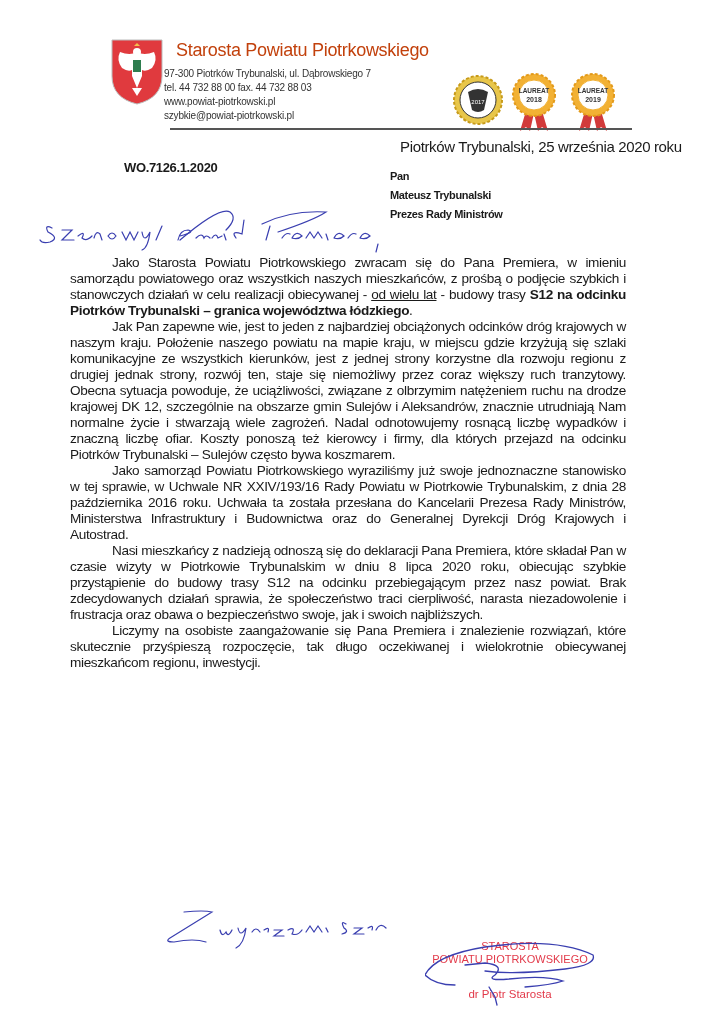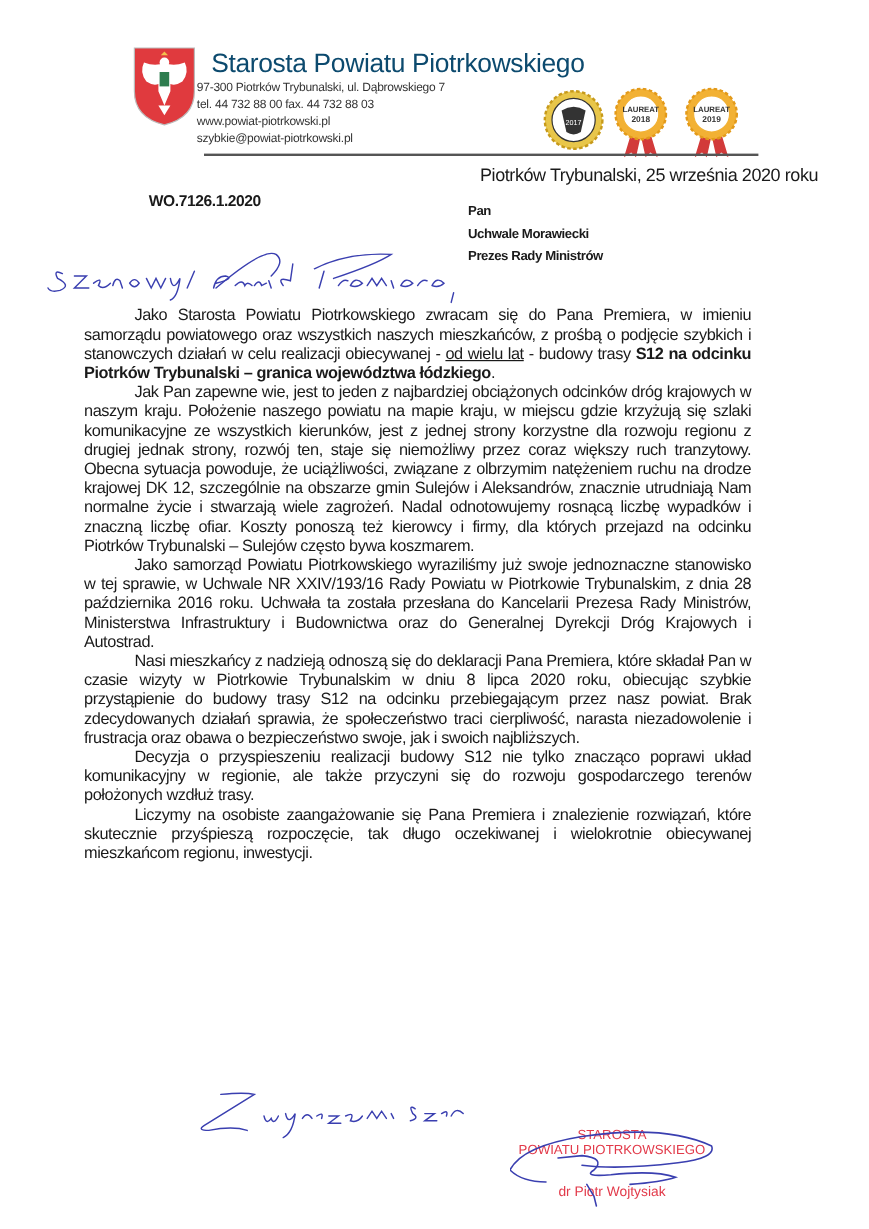--- a/index.html
+++ b/index.html
@@ -1,20 +1,20 @@
 <!DOCTYPE html>
 <html><head>
   <meta charset="utf-8">
   <style>
     html, body { margin: 0; padding: 0; background: #ffffff; }
     body { width: 724px; height: 1024px; position: relative; overflow: hidden; font-family: "Liberation Sans", sans-serif; color: #1a1a1a; }
     .abs { position: absolute; }
     
     #crest { left: 110px; top: 38px; width: 54px; height: 68px; }
-    .lh-title { left: 176px; top: 40px; font-size: 22px; color: #0c4a6e; letter-spacing: -0.3px; white-space: nowrap; }
+    .lh-title { left: 176px; top: 40px; font-size: 18px; color: #c2410c; letter-spacing: -0.3px; white-space: nowrap; }
     .lh-line { left: 164px; font-size: 10px; color: #333; white-space: nowrap; letter-spacing: -0.2px; }
     .badge { top: 73px; width: 52px; height: 60px; }
     .rule { left: 170px; top: 128px; width: 462px; height: 2px; background: #555; }
     
     .txt { font-family: "Liberation Sans", sans-serif; font-size: 13.6px; color: #1a1a1a; letter-spacing: -0.35px; }
     .date { left: 400px; top: 138px; white-space: nowrap; font-size: 15px; }
     .ref { left: 88px; top: 160px; font-weight: bold; font-size: 13px; margin-left: 36px; }
     .addr { left: 390px; font-weight: bold; font-size: 11px; white-space: nowrap; }
     .body { left: 70px; top: 255px; width: 556px; line-height: 16px; text-align: justify; }
     .body p { margin: 0; text-indent: 42px; }
@@ -64,21 +64,21 @@
   <circle cx="26" cy="22" r="15" fill="#fff" stroke="#f2b134" stroke-width="1"></circle>
   <text x="26" y="20" font-size="6.5" font-weight="bold" fill="#333" text-anchor="middle" font-family="Liberation Sans, sans-serif">LAUREAT</text>
   <text x="26" y="29" font-size="7" font-weight="bold" fill="#333" text-anchor="middle" font-family="Liberation Sans, sans-serif">2019</text>
 </svg>
 
 <div class="abs rule"></div>
 
 <div class="abs txt date">Piotrków Trybunalski, 25 września 2020 roku</div>
 <div class="abs txt ref">WO.7126.1.2020</div>
 <div class="abs txt addr" style="top:170px">Pan</div>
-<div class="abs txt addr" style="top:189px">Uchwale Morawiecki</div>
+<div class="abs txt addr" style="top:189px">Mateusz Trybunalski</div>
 <div class="abs txt addr" style="top:208px">Prezes Rady Ministrów</div>
 
 <svg class="hand" style="left:30px;top:200px" width="420" height="60" viewBox="0 0 420 60">
   <title>Szanowny Panie Premierze,</title>
   <g fill="none" stroke="#3a3fb0" stroke-width="1.2" stroke-linecap="round">
     <path d="M22 28 Q14 24 18 32 Q30 38 20 42 Q12 44 10 40"></path>
     <path d="M32 30 L42 30 L32 40 L44 40"></path>
     <path d="M48 36 Q56 30 52 38 Q56 42 62 36"></path>
     <path d="M64 38 Q66 30 70 34 L72 40"></path>
     <path d="M78 36 Q82 30 86 36 Q82 42 78 36"></path>
@@ -102,21 +102,20 @@
     <path d="M330 38 Q334 30 340 36 Q336 40 330 38"></path>
     <path d="M348 44 L346 52"></path>
   </g>
 </svg>
 
 <div class="abs txt body">
   <p><span>Jako Starosta Powiatu Piotrkowskiego zwracam się do Pana Premiera, w imieniu samorządu powiatowego oraz wszystkich naszych mieszkańców, z prośbą o podjęcie szybkich i stanowczych działań w celu realizacji obiecywanej - </span><span class="u">od wielu lat</span><span> - budowy trasy </span><span class="b">S12 na odcinku Piotrków Trybunalski – granica województwa łódzkiego</span><span>.</span></p>
   <p>Jak Pan zapewne wie, jest to jeden z najbardziej obciążonych odcinków dróg krajowych w naszym kraju. Położenie naszego powiatu na mapie kraju, w miejscu gdzie krzyżują się szlaki komunikacyjne ze wszystkich kierunków, jest z jednej strony korzystne dla rozwoju regionu z drugiej jednak strony, rozwój ten, staje się niemożliwy przez coraz większy ruch tranzytowy. Obecna sytuacja powoduje, że uciążliwości, związane z olbrzymim natężeniem ruchu na drodze krajowej DK 12, szczególnie na obszarze gmin Sulejów i Aleksandrów, znacznie utrudniają Nam normalne życie i stwarzają wiele zagrożeń. Nadal odnotowujemy rosnącą liczbę wypadków i znaczną liczbę ofiar. Koszty ponoszą też kierowcy   i firmy, dla których przejazd na odcinku Piotrków Trybunalski – Sulejów często bywa koszmarem.</p>
   <p>Jako samorząd Powiatu Piotrkowskiego wyraziliśmy już swoje jednoznaczne stanowisko w tej sprawie, w Uchwale NR XXIV/193/16 Rady Powiatu w Piotrkowie Trybunalskim, z dnia 28 października 2016 roku. Uchwała ta została przesłana do Kancelarii Prezesa Rady Ministrów, Ministerstwa Infrastruktury i Budownictwa oraz do Generalnej Dyrekcji Dróg Krajowych i Autostrad.</p>
   <p>Nasi mieszkańcy z nadzieją odnoszą się do deklaracji Pana Premiera, które składał Pan w czasie wizyty w Piotrkowie Trybunalskim w dniu 8 lipca 2020 roku, obiecując szybkie przystąpienie do budowy trasy S12 na odcinku przebiegającym przez nasz powiat. Brak zdecydowanych działań sprawia, że społeczeństwo traci cierpliwość, narasta niezadowolenie i frustracja oraz obawa o bezpieczeństwo swoje, jak i swoich najbliższych.</p>
-  <p>Decyzja o przyspieszeniu realizacji budowy S12 nie tylko znacząco poprawi układ komunikacyjny w regionie, ale także przyczyni się do rozwoju gospodarczego terenów położonych wzdłuż trasy.</p>
   <p>Liczymy na osobiste zaangażowanie się Pana Premiera i znalezienie rozwiązań, które skutecznie przyśpieszą rozpoczęcie, tak długo oczekiwanej i wielokrotnie obiecywanej mieszkańcom regionu, inwestycji.</p>
 </div>
 
 <svg class="hand" style="left:160px;top:908px" width="230" height="42" viewBox="0 0 230 42">
   <title>Z wyrazami szacunku,</title>
   <g fill="none" stroke="#3a3fb0" stroke-width="1.2" stroke-linecap="round">
     <path d="M24 4 Q44 2 52 4 L10 30 Q4 34 14 34 Q34 30 46 34"></path>
     <path d="M60 22 Q62 30 66 24 Q68 30 72 22"></path>
     <path d="M78 20 Q80 30 86 20 Q84 36 76 40"></path>
     <path d="M92 24 Q96 18 100 24"></path>
@@ -127,21 +126,21 @@
     <path d="M166 20 L168 24"></path>
     <path d="M186 16 Q180 12 184 20 Q190 24 182 26"></path>
     <path d="M194 20 L202 20 L194 26 L204 26"></path>
     <path d="M208 20 Q214 16 212 22"></path>
     <path d="M216 22 Q220 14 226 20"></path>
   </g>
 </svg>
 
 <div class="abs stamp" style="left:430px;top:940px;width:160px;font-size:11px">STAROSTA</div>
 <div class="abs stamp" style="left:425px;top:953px;width:170px;font-size:11px">POWIATU PIOTRKOWSKIEGO</div>
-<div class="abs stamp" style="left:445px;top:988px;width:130px;font-size:11.5px">dr Piotr Wojtysiak</div>
+<div class="abs stamp" style="left:445px;top:988px;width:130px;font-size:11.5px">dr Piotr Starosta</div>
 <svg class="hand" style="left:425px;top:925px" width="180" height="90" viewBox="0 0 180 90">
   <g fill="none" stroke="#3a3fb0" stroke-width="1.3" stroke-linecap="round">
     <path d="M0 50 Q10 30 60 22 Q130 12 168 30 Q172 40 140 44 Q90 50 60 46"></path>
     <path d="M0 50 Q10 60 30 60"></path>
     <path d="M40 40 L60 38 Q80 40 70 50 Q60 56 84 54 Q120 50 138 56 Q126 60 100 62"></path>
     <path d="M64 62 L70 72 L72 80"></path>
   </g>
 </svg>
 
 </body></html>

